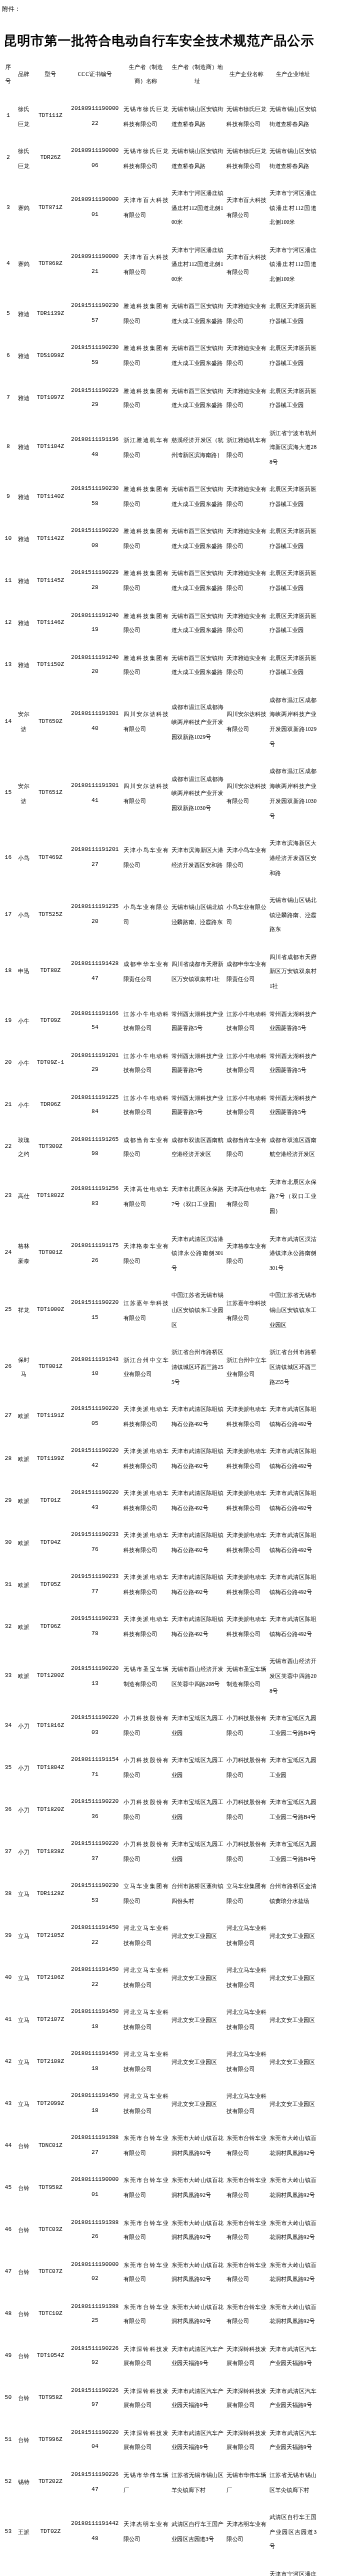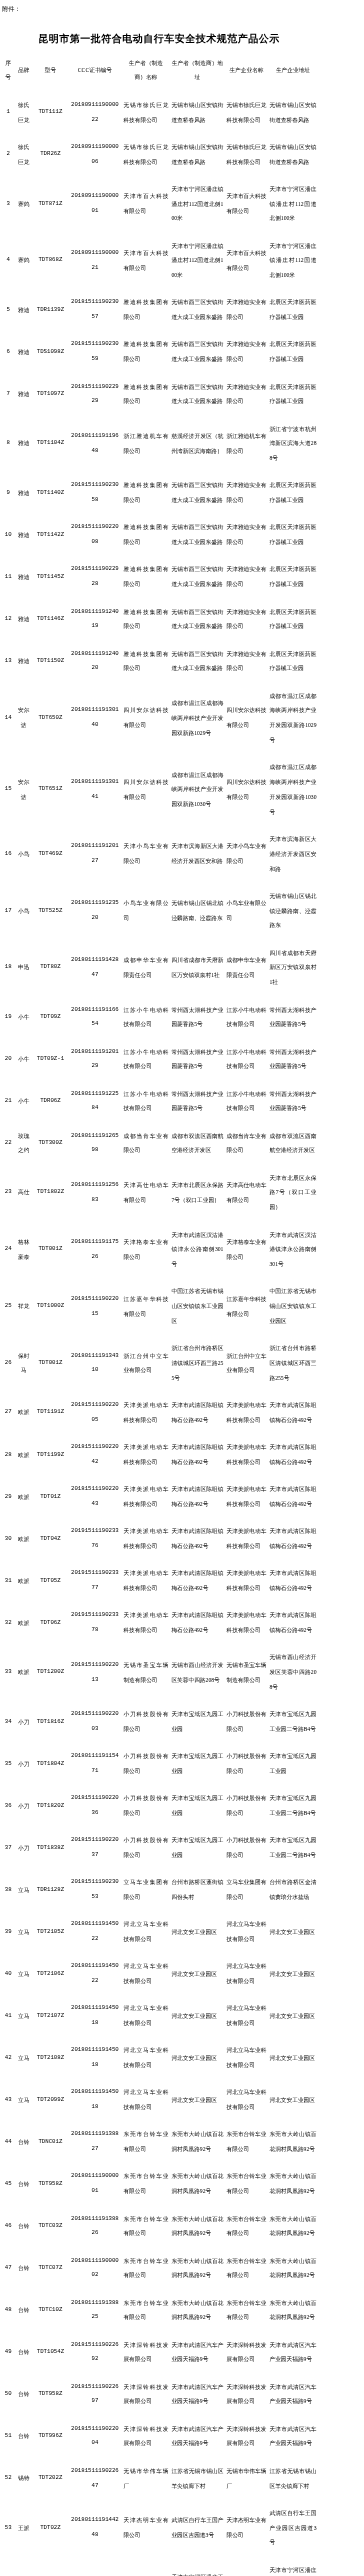--- a/index.html
+++ b/index.html
@@ -1,19 +1,19 @@
 <!DOCTYPE html>
 <html style="font-size:8.2px"><head>
 <meta charset="utf-8">
 <style>
   html,body{margin:0;padding:0;background:#ffffff;color:#000;}
   body{width:364px;font-family:"Liberation Serif","DejaVu Serif",serif;}
   .page{padding:3.1px 0 15.5px 1px;min-height:3648px;box-sizing:border-box;}
   .attachment{font-size:6.2px;line-height:1.4;margin:2.1px 0 0 1px;}
-  .doc-title{width:316px;text-align:center;font-size:10px;font-weight:bold;letter-spacing:0.5px;margin:18.5px 0 3.1px 0;}
+  .doc-title{width:316px;text-align:center;font-size:13px;font-weight:bold;letter-spacing:0.5px;margin:18.5px 0 3.1px 0;}
   table.product-table{table-layout:fixed;border-collapse:collapse;width:316px;margin-left:1px;}
   .product-table th,.product-table td{
     padding:6.2px 1.5px;
     vertical-align:middle;
     font-size:5.7px;
     line-height:2.6;
     word-break:break-all;
     overflow-wrap:break-word;
   }
   .product-table th{font-weight:normal;text-align:center;}

